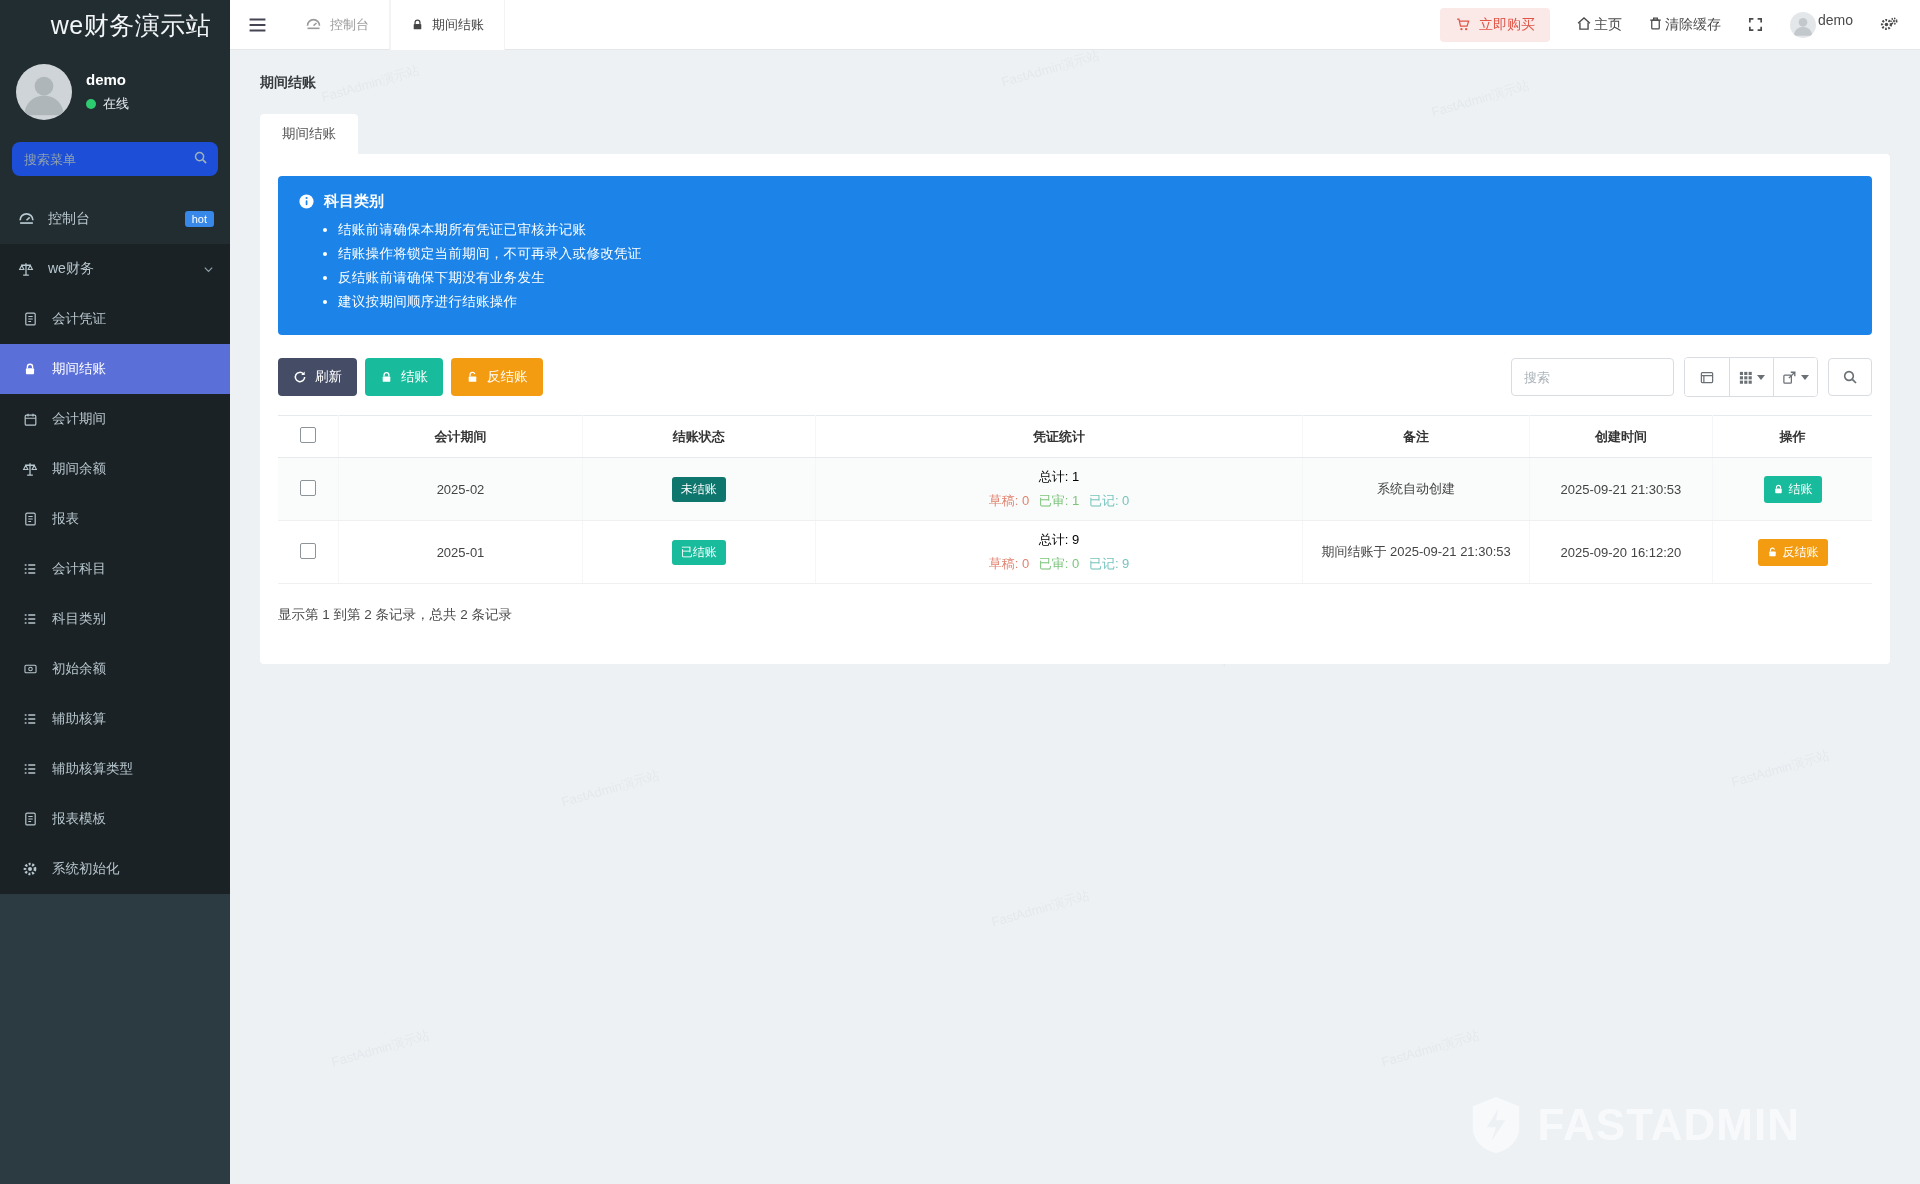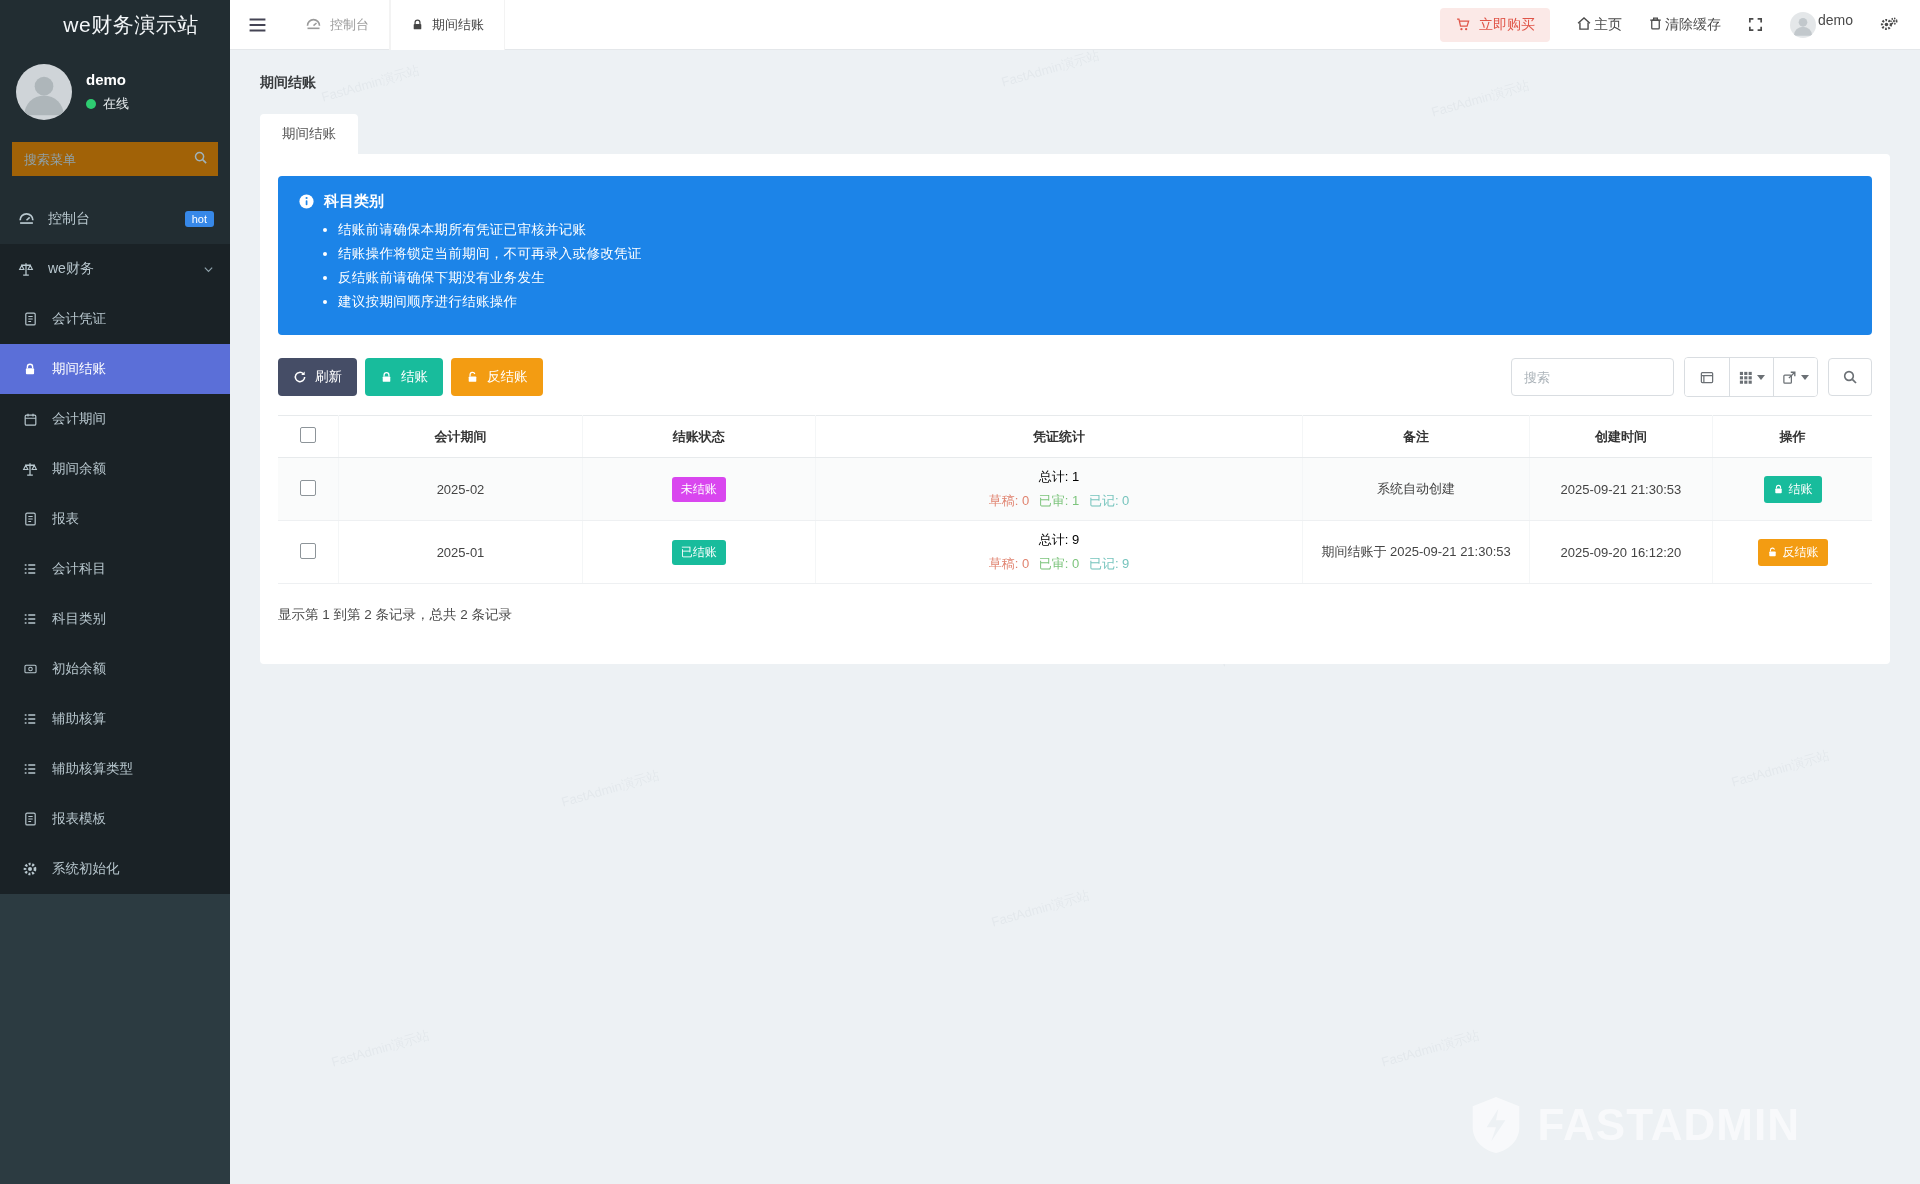--- a/index.html
+++ b/index.html
@@ -4,29 +4,29 @@
 <style>
   * { margin:0; padding:0; box-sizing:border-box; }
   html,body { width:1920px; height:1184px; overflow:hidden;
     font-family:"Liberation Sans","DejaVu Sans",sans-serif; font-size:13px; color:#333; }
   body { background:#edf1f4; position:relative; }
   svg { display:block; }
 
   
   .sidebar { position:absolute; left:0; top:0; width:230px; height:1184px; background:#2c3b41; z-index:5; }
   .logo { height:50px; background:#222d32; display:flex; align-items:center; justify-content:center;
-    color:#f3f6f8; font-size:21px; font-weight:300; letter-spacing:.5px;padding-left:32px; }
+    color:#f3f6f8; font-size:25px; font-weight:300; letter-spacing:.5px;padding-left:32px; }
   .side-top { background:#222d32; padding-bottom:6px; }
   .userpanel { display:flex; align-items:center; gap:14px; padding:14px 16px 12px; }
   .avatar-big { width:56px; height:56px; border-radius:50%; background:#cfd4d8; overflow:hidden; flex:0 0 56px; }
   .uname { color:#fff; font-weight:bold; font-size:15px; margin-bottom:7px; }
   .ustatus { color:#e8eef0; font-size:13px; display:flex; align-items:center; gap:7px; }
   .dot { width:10px; height:10px; border-radius:50%; background:#2ecc71; display:inline-block; }
   .side-search { margin:10px 12px 12px; position:relative; }
-  .side-search input { width:100%; height:34px; background:#a16207; border:0; border-radius:0;
+  .side-search input { width:100%; height:34px; background:#1d4ed8; border:0; border-radius:8px;
     color:#cfd8dc; padding:0 34px 0 12px; font-size:13px; outline:none; }
   .side-search input::placeholder { color:#8fa2ab; }
   .side-search .sicon { position:absolute; right:10px; top:8px; color:#9fb2ba; }
   .menu { list-style:none; }
   .mi { height:50px; display:flex; align-items:center; gap:12px; padding:0 16px;
     color:#b8c7ce; cursor:pointer; font-size:14px; }
   .mi .ic { width:20px; color:#b8c7ce; flex:0 0 20px; display:flex; justify-content:center; }
   .mi-top { background:#222d32; }
   .badge-hot { margin-left:auto; background:#3788e8; color:#fff; font-size:11px; padding:2px 7px; border-radius:3px; }
   .tree { background:#1a2226; }
@@ -82,21 +82,21 @@
 
   table.grid { width:100%; border-collapse:collapse; margin-top:18px; table-layout:fixed; }
   .grid th { height:42px; font-size:13px; color:#333; font-weight:bold; text-align:center;
     border-top:1px solid #e7eaec; border-bottom:1px solid #e7eaec; }
   .grid td { text-align:center; font-size:13px; color:#444; border-bottom:1px solid #eef0f2;
     padding:10px 4px; }
   .grid td, .grid th { border-right:1px solid #f4f6f7; }
   .grid td:last-child, .grid th:last-child { border-right:none; }
   .grid tr.striped td { background:#fafbfb; }
   .row-badge { display:inline-block; color:#fff; font-size:12px; padding:4px 9px; border-radius:3px; }
-  .bg-warn { background:#d946ef; } .bg-succ { background:#18bc9c; }
+  .bg-warn { background:#0f766e; } .bg-succ { background:#18bc9c; }
   .stat-top { color:#000000; margin-bottom:6px;text-align:center; }
   .st-draft { color:#e0836f; } .st-audit { color:#7cc47c; } .st-book { color:#76c4bd; }
   .stat-line span { margin:0 3px; }
   .btn-xs { height:27px; padding:0 9px; font-size:12px; gap:5px; border-radius:3px; }
   .cb { width:16px; height:16px; border:1.5px solid #8d9499; border-radius:2px; background:#fff;
     display:inline-block; cursor:pointer; }
   .summary { margin-top:22px; font-size:13.5px; color:#4a4a4a; }
 
   
   .wm-layer { position:absolute; left:230px; top:0; width:1690px; height:1184px; pointer-events:none; z-index:0; }

